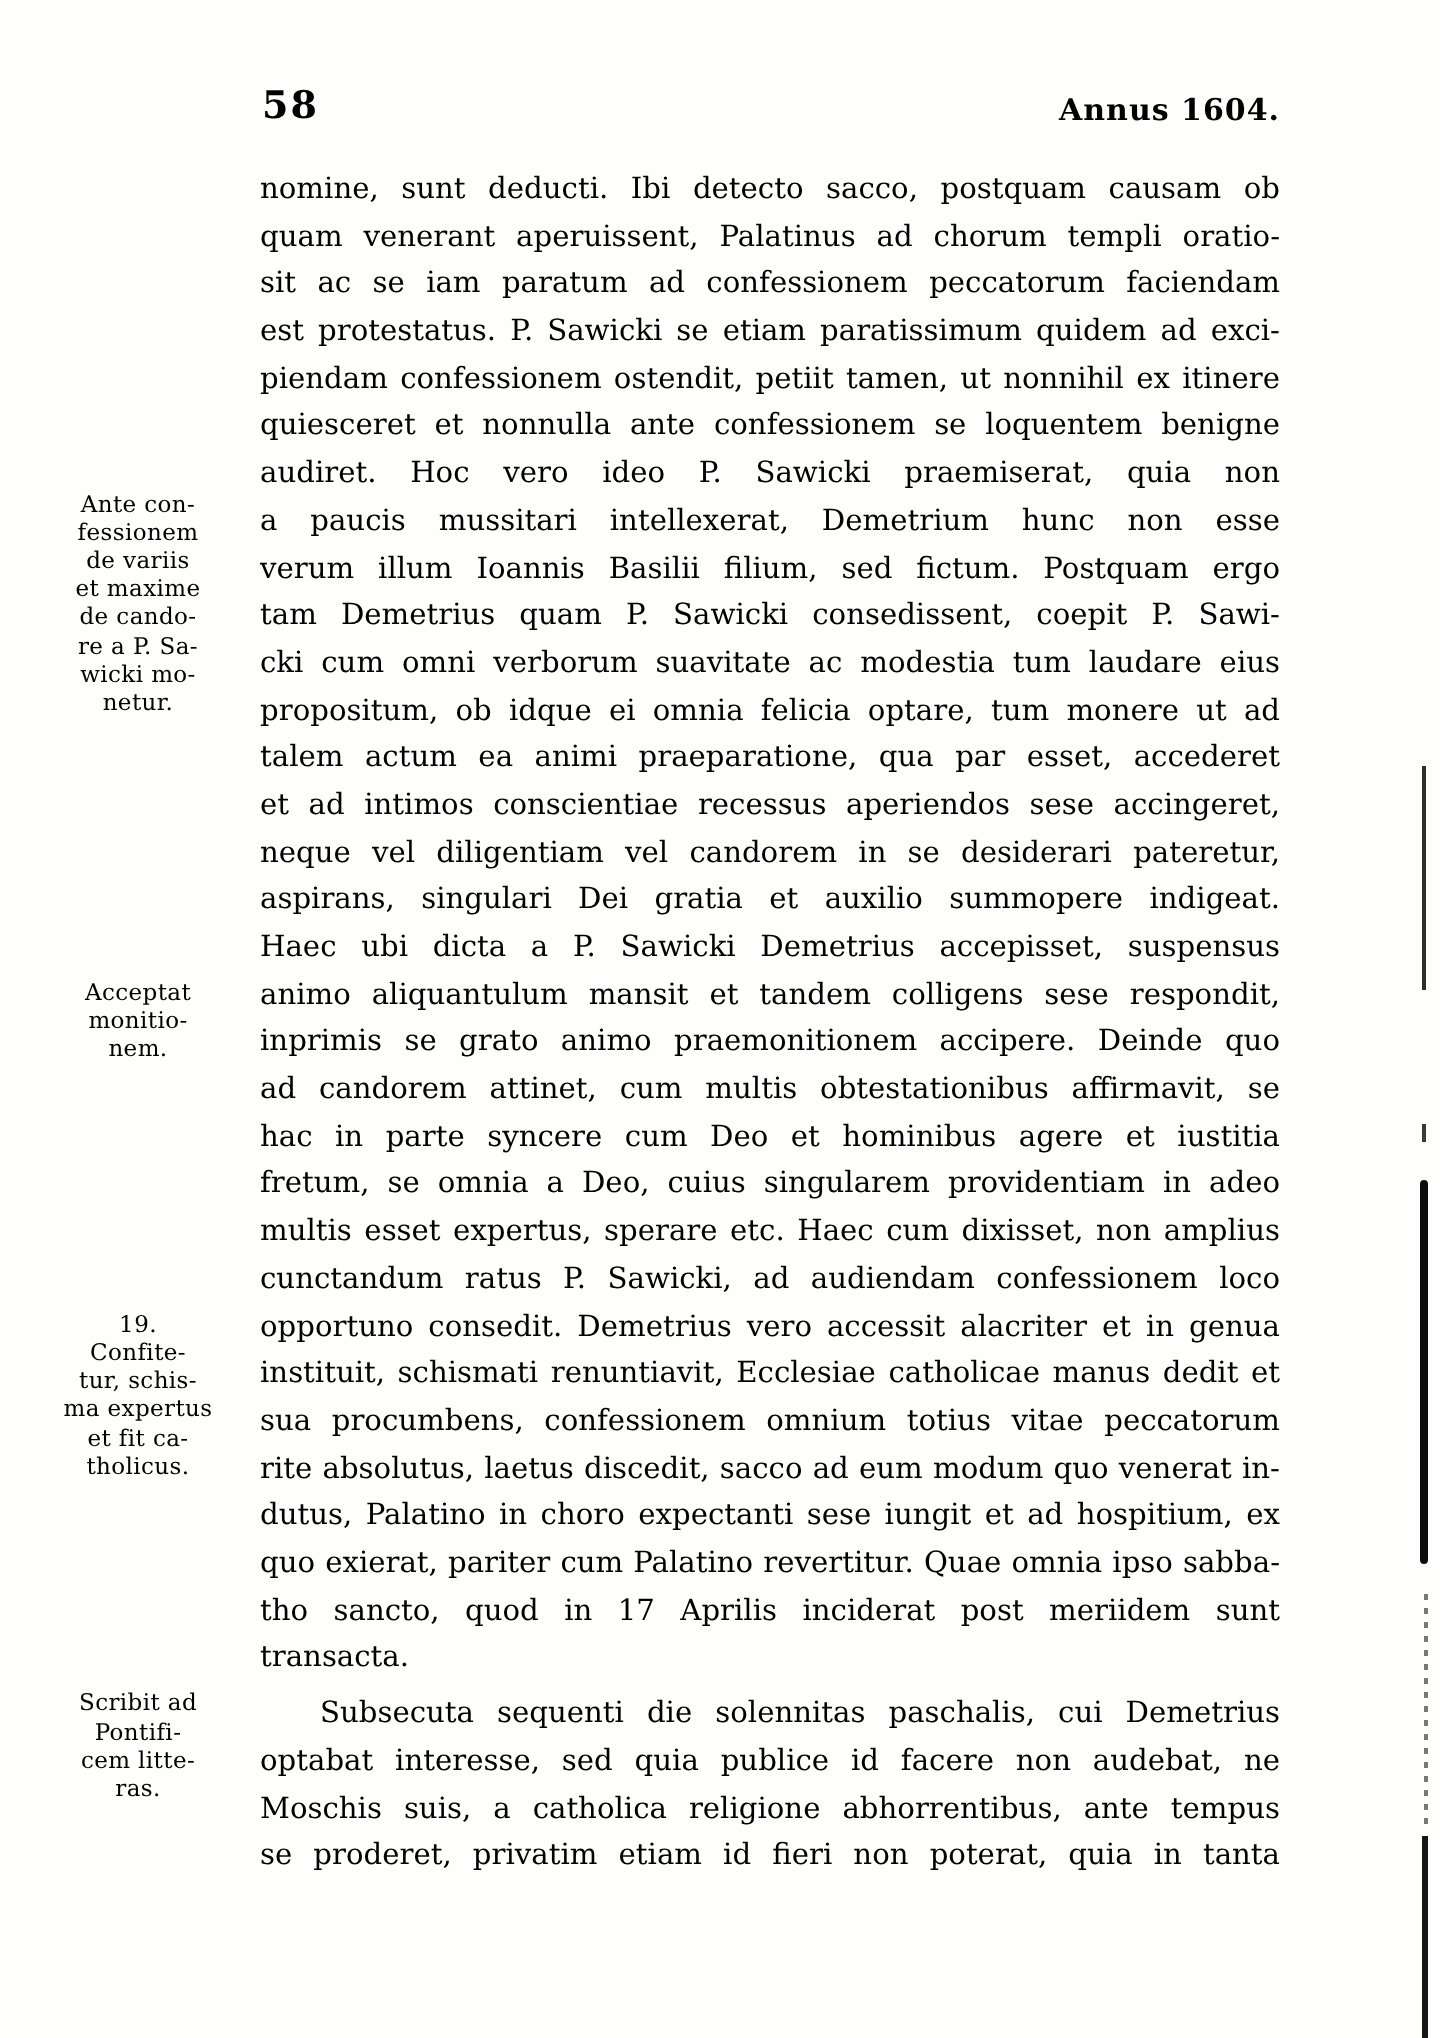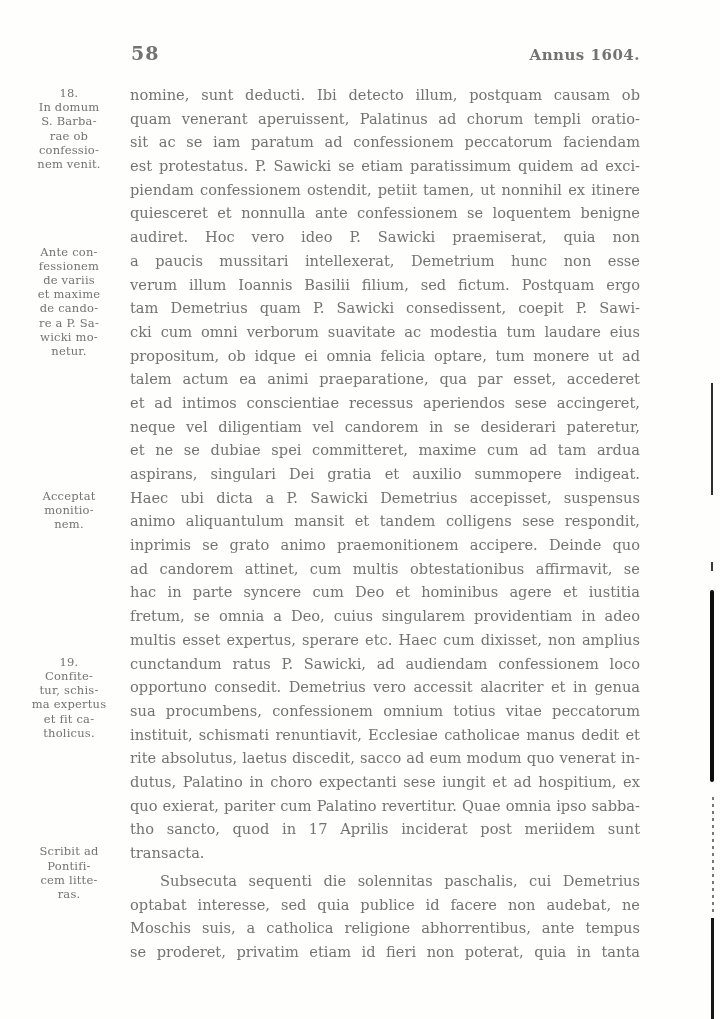--- a/index.html
+++ b/index.html
@@ -7,21 +7,21 @@
     padding: 0;
     background: #ffffff;
   }
   .page {
     position: relative;
     width: 720px;
     height: 1019px;
     background: #fefefd;
     overflow: hidden;
     font-family: "DejaVu Serif", "Liberation Serif", serif;
-    color: #737373;
+    color: #000000;
   }
   
   .page-number {
     position: absolute;
     left: 131px;
     top: 42px;
     font-size: 19px;
     font-weight: bold;
     letter-spacing: 1px;
   }
@@ -82,72 +82,63 @@
 </head>
 <body>
 
 <div class="page">
 
   <div class="page-number">58</div>
 
   <div class="running-header">Annus 1604.</div>
 
   <div class="body-col">
-      <div class="line">nomine, sunt deducti. Ibi detecto illum, postquam causam ob</div>
+      <div class="line">nomine, sunt deducti. Ibi detecto sacco, postquam causam ob</div>
       <div class="line">quam venerant aperuissent, Palatinus ad chorum templi oratio-</div>
       <div class="line">sit ac se iam paratum ad confessionem peccatorum faciendam</div>
       <div class="line">est protestatus. P. Sawicki se etiam paratissimum quidem ad exci-</div>
       <div class="line">piendam confessionem ostendit, petiit tamen, ut nonnihil ex itinere</div>
       <div class="line">quiesceret et nonnulla ante confessionem se loquentem benigne</div>
       <div class="line">audiret. Hoc vero ideo P. Sawicki praemiserat, quia non</div>
       <div class="line">a paucis mussitari intellexerat, Demetrium hunc non esse</div>
       <div class="line">verum illum Ioannis Basilii filium, sed fictum. Postquam ergo</div>
       <div class="line">tam Demetrius quam P. Sawicki consedissent, coepit P. Sawi-</div>
       <div class="line">cki cum omni verborum suavitate ac modestia tum laudare eius</div>
       <div class="line">propositum, ob idque ei omnia felicia optare, tum monere ut ad</div>
       <div class="line">talem actum ea animi praeparatione, qua par esset, accederet</div>
       <div class="line">et ad intimos conscientiae recessus aperiendos sese accingeret,</div>
       <div class="line">neque vel diligentiam vel candorem in se desiderari pateretur,</div>
-      <div class="line">et ne se dubiae spei committeret, maxime cum ad tam ardua</div>
       <div class="line">aspirans, singulari Dei gratia et auxilio summopere indigeat.</div>
       <div class="line">Haec ubi dicta a P. Sawicki Demetrius accepisset, suspensus</div>
       <div class="line">animo aliquantulum mansit et tandem colligens sese respondit,</div>
       <div class="line">inprimis se grato animo praemonitionem accipere. Deinde quo</div>
       <div class="line">ad candorem attinet, cum multis obtestationibus affirmavit, se</div>
       <div class="line">hac in parte syncere cum Deo et hominibus agere et iustitia</div>
       <div class="line">fretum, se omnia a Deo, cuius singularem providentiam in adeo</div>
       <div class="line">multis esset expertus, sperare etc. Haec cum dixisset, non amplius</div>
       <div class="line">cunctandum ratus P. Sawicki, ad audiendam confessionem loco</div>
       <div class="line">opportuno consedit. Demetrius vero accessit alacriter et in genua</div>
+      <div class="line">instituit, schismati renuntiavit, Ecclesiae catholicae manus dedit et</div>
       <div class="line">sua procumbens, confessionem omnium totius vitae peccatorum</div>
-      <div class="line">instituit, schismati renuntiavit, Ecclesiae catholicae manus dedit et</div>
       <div class="line">rite absolutus, laetus discedit, sacco ad eum modum quo venerat in-</div>
       <div class="line">dutus, Palatino in choro expectanti sese iungit et ad hospitium, ex</div>
       <div class="line">quo exierat, pariter cum Palatino revertitur. Quae omnia ipso sabba-</div>
       <div class="line">tho sancto, quod in 17 Aprilis inciderat post meriidem sunt transacta.</div>
       <div class="line indent">Subsecuta sequenti die solennitas paschalis, cui Demetrius</div>
       <div class="line">optabat interesse, sed quia publice id facere non audebat, ne</div>
       <div class="line">Moschis suis, a catholica religione abhorrentibus, ante tempus</div>
       <div class="line">se proderet, privatim etiam id fieri non poterat, quia in tanta</div>
     </div>
 
   <div class="artifact a1"></div>
   <div class="artifact a2"></div>
   <div class="artifact a3"></div>
   <div class="artifact a4"></div>
   <div class="artifact a5"></div>
 
-<div class="margin-note" style="top: 86px;">
-      <div class="mline">18.</div>
-      <div class="mline">In domum</div>
-      <div class="mline">S. Barba-</div>
-      <div class="mline">rae ob</div>
-      <div class="mline">confessio-</div>
-      <div class="mline">nem venit.</div>
-    </div>
     <div class="margin-note" style="top: 204.5px; margin-top: 40px;">
       <div class="mline">Ante con-</div>
       <div class="mline">fessionem</div>
       <div class="mline">de variis</div>
       <div class="mline">et maxime</div>
       <div class="mline">de cando-</div>
       <div class="mline">re a P. Sa-</div>
       <div class="mline">wicki mo-</div>
       <div class="mline">netur.</div>
     </div>

